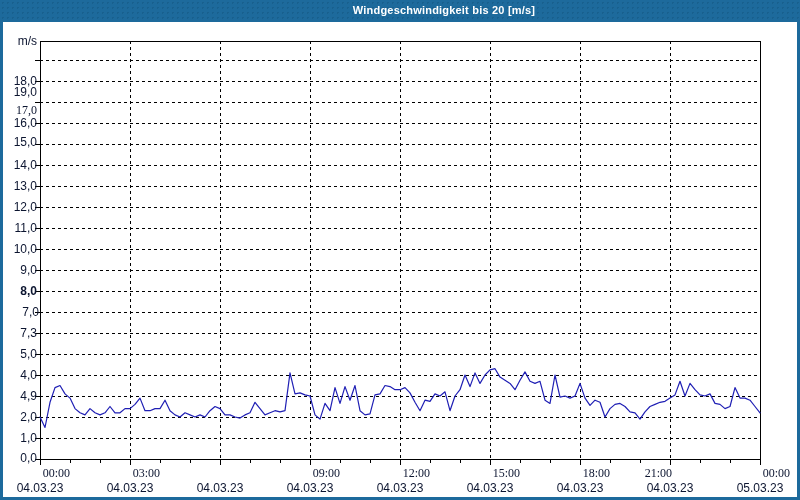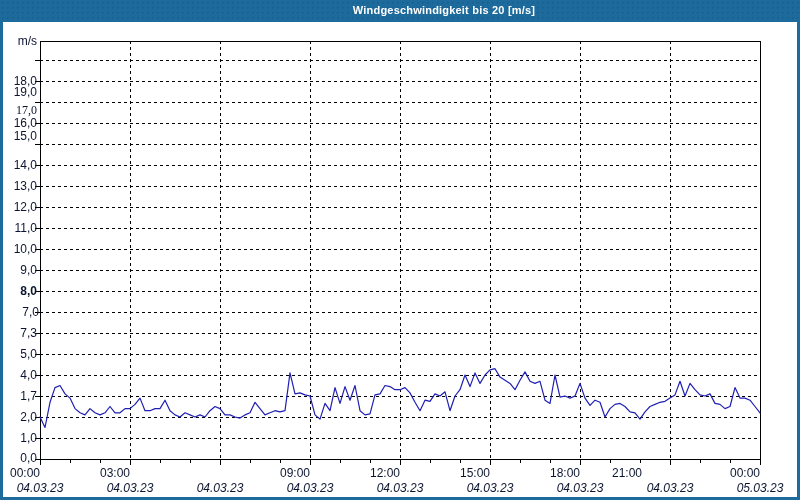--- a/index.html
+++ b/index.html
@@ -33,22 +33,22 @@
   .plot-svg { position: absolute; left: 0; top: 0; overflow: visible; }
   .axis-label {
     position: absolute;
     font-size: 12px;
     color: #0c1530;
     line-height: 13px;
     white-space: nowrap;
   }
   .y-label { width: 32px; text-align: right; }
   .unit-label { width: 32px; text-align: right; }
-  .x-time { width: 60px; text-align: left; }
-  .x-date { width: 70px; text-align: center; font-style: italic; }
+  .x-time { width: 60px; text-align: right; font-family: Liberation Serif, serif; }
+  .x-date { width: 70px; text-align: center; }
 </style>
 </head>
 <body>
 
 <div class="frame"></div>
 
 <div class="titlebar">
   <div class="title">Windgeschwindigkeit bis 20 [m/s]</div>
 </div>
 
@@ -129,33 +129,33 @@
         <line x1="730" y1="459" x2="730" y2="463" stroke="#000000" stroke-width="1" shape-rendering="crispEdges"></line>
         <line x1="760" y1="459" x2="760" y2="465" stroke="#000000" stroke-width="1" shape-rendering="crispEdges"></line>
       </g>
     <rect id="plot-border" fill="none" stroke-width="1" shape-rendering="crispEdges" x="40" y="41" width="720" height="418" stroke="#000000"></rect>
     <polyline id="series-line" fill="none" stroke-width="1.2" stroke-linejoin="round" stroke-linecap="round" points="40.0,417.0 45.0,427.5 50.0,402.3 55.0,387.6 60.0,385.5 65.0,393.9 70.0,398.1 75.0,408.6 80.0,412.8 85.0,414.9 90.0,408.6 95.0,412.8 100.0,414.9 105.0,412.8 110.0,406.5 115.0,412.8 120.0,412.8 125.0,408.6 130.0,408.6 135.0,404.4 140.0,398.1 145.0,410.7 150.0,410.7 155.0,408.6 160.0,408.6 165.0,400.2 170.0,410.7 175.0,414.9 180.0,417.0 185.0,412.8 190.0,414.9 195.0,417.0 200.0,414.9 205.0,417.0 210.0,410.7 215.0,406.5 220.0,408.6 225.0,414.9 230.0,414.9 235.0,417.0 240.0,418.1 245.0,414.9 250.0,412.8 255.0,402.3 260.0,408.6 265.0,414.9 270.0,412.8 275.0,410.7 280.0,411.8 285.0,410.7 290.0,372.9 295.0,393.9 300.0,392.9 305.0,394.9 310.0,396.0 315.0,414.9 320.0,419.1 325.0,403.4 330.0,410.7 335.0,387.6 340.0,403.4 345.0,386.6 350.0,400.2 355.0,385.5 360.0,410.7 365.0,414.9 370.0,413.9 375.0,394.9 380.0,393.9 385.0,385.5 390.0,386.6 395.0,389.7 400.0,389.7 405.0,387.6 410.0,392.9 415.0,402.3 420.0,410.7 425.0,400.2 430.0,401.3 435.0,393.9 440.0,396.0 445.0,391.8 450.0,410.7 455.0,396.0 460.0,389.7 465.0,375.0 470.0,386.6 475.0,372.9 480.0,383.4 485.0,375.0 490.0,369.8 495.0,368.7 500.0,377.1 505.0,380.3 510.0,383.4 515.0,389.7 520.0,380.3 525.0,371.9 530.0,381.3 535.0,383.4 540.0,381.3 545.0,400.2 550.0,403.4 555.0,375.0 560.0,397.1 565.0,396.0 570.0,398.1 575.0,396.0 580.0,383.4 585.0,398.1 590.0,405.4 595.0,400.2 600.0,402.3 605.0,417.0 610.0,408.6 615.0,404.4 620.0,403.4 625.0,406.5 630.0,411.8 635.0,412.8 640.0,419.1 645.0,411.8 650.0,406.5 655.0,404.4 660.0,402.3 665.0,401.3 670.0,398.1 675.0,394.9 680.0,381.3 685.0,396.0 690.0,383.4 695.0,389.7 700.0,394.9 705.0,396.0 710.0,393.9 715.0,403.4 720.0,404.4 725.0,408.6 730.0,406.5 735.0,387.6 740.0,398.1 745.0,398.1 750.0,400.2 755.0,406.5 760.0,412.8" stroke="#1f1fb4"></polyline>
   </svg>
   <div id="label-layer">
       <div class="axis-label unit-label" style="left: 5px; top: 35px;">m/s</div>
       <div class="axis-label y-label" style="left: 5px; top: 432px;">1,0</div>
       <div class="axis-label y-label" style="left: 5px; top: 411px;">2,0</div>
-      <div class="axis-label y-label" style="left: 5px; top: 390px;">1,7</div>
+      <div class="axis-label y-label" style="left: 5px; top: 390px;">4,9</div>
       <div class="axis-label y-label" style="left: 5px; top: 369px;">4,0</div>
       <div class="axis-label y-label" style="left: 5px; top: 348px;">5,0</div>
       <div class="axis-label y-label" style="left: 5px; top: 327px;">7,3</div>
       <div class="axis-label y-label" style="left: 7px; top: 306px;">7,0</div>
       <div class="axis-label y-label" style="left: 5px; top: 285px; font-weight: bold;">8,0</div>
       <div class="axis-label y-label" style="left: 5px; top: 264px;">9,0</div>
       <div class="axis-label y-label" style="left: 5px; top: 243px;">10,0</div>
       <div class="axis-label y-label" style="left: 5px; top: 222px;">11,0</div>
       <div class="axis-label y-label" style="left: 5px; top: 201px;">12,0</div>
       <div class="axis-label y-label" style="left: 5px; top: 180px;">13,0</div>
       <div class="axis-label y-label" style="left: 5px; top: 159px;">14,0</div>
-      <div class="axis-label y-label" style="left: 5px; top: 130px;">15,0</div>
+      <div class="axis-label y-label" style="left: 5px; top: 136px;">15,0</div>
       <div class="axis-label y-label" style="left: 5px; top: 117px;">16,0</div>
       <div class="axis-label y-label" style="left: 5px; top: 104px; font-family: Liberation Serif, serif;">17,0</div>
       <div class="axis-label y-label" style="left: 5px; top: 75px;">18,0</div>
       <div class="axis-label y-label" style="left: 5px; top: 54px; margin-top: 32px;">19,0</div>
       <div class="axis-label y-label" style="left: 5px; top: 452px;">0,0</div>
       <div class="axis-label x-time" style="left: 10px; top: 467px;">00:00</div>
       <div class="axis-label x-date" style="left: 5px; top: 482px;">04.03.23</div>
       <div class="axis-label x-time" style="left: 100px; top: 467px;">03:00</div>
       <div class="axis-label x-date" style="left: 95px; top: 482px;">04.03.23</div>
       <div class="axis-label x-time" style="left: 202px; top: 467px; margin-top: 44px;">06:00</div>

